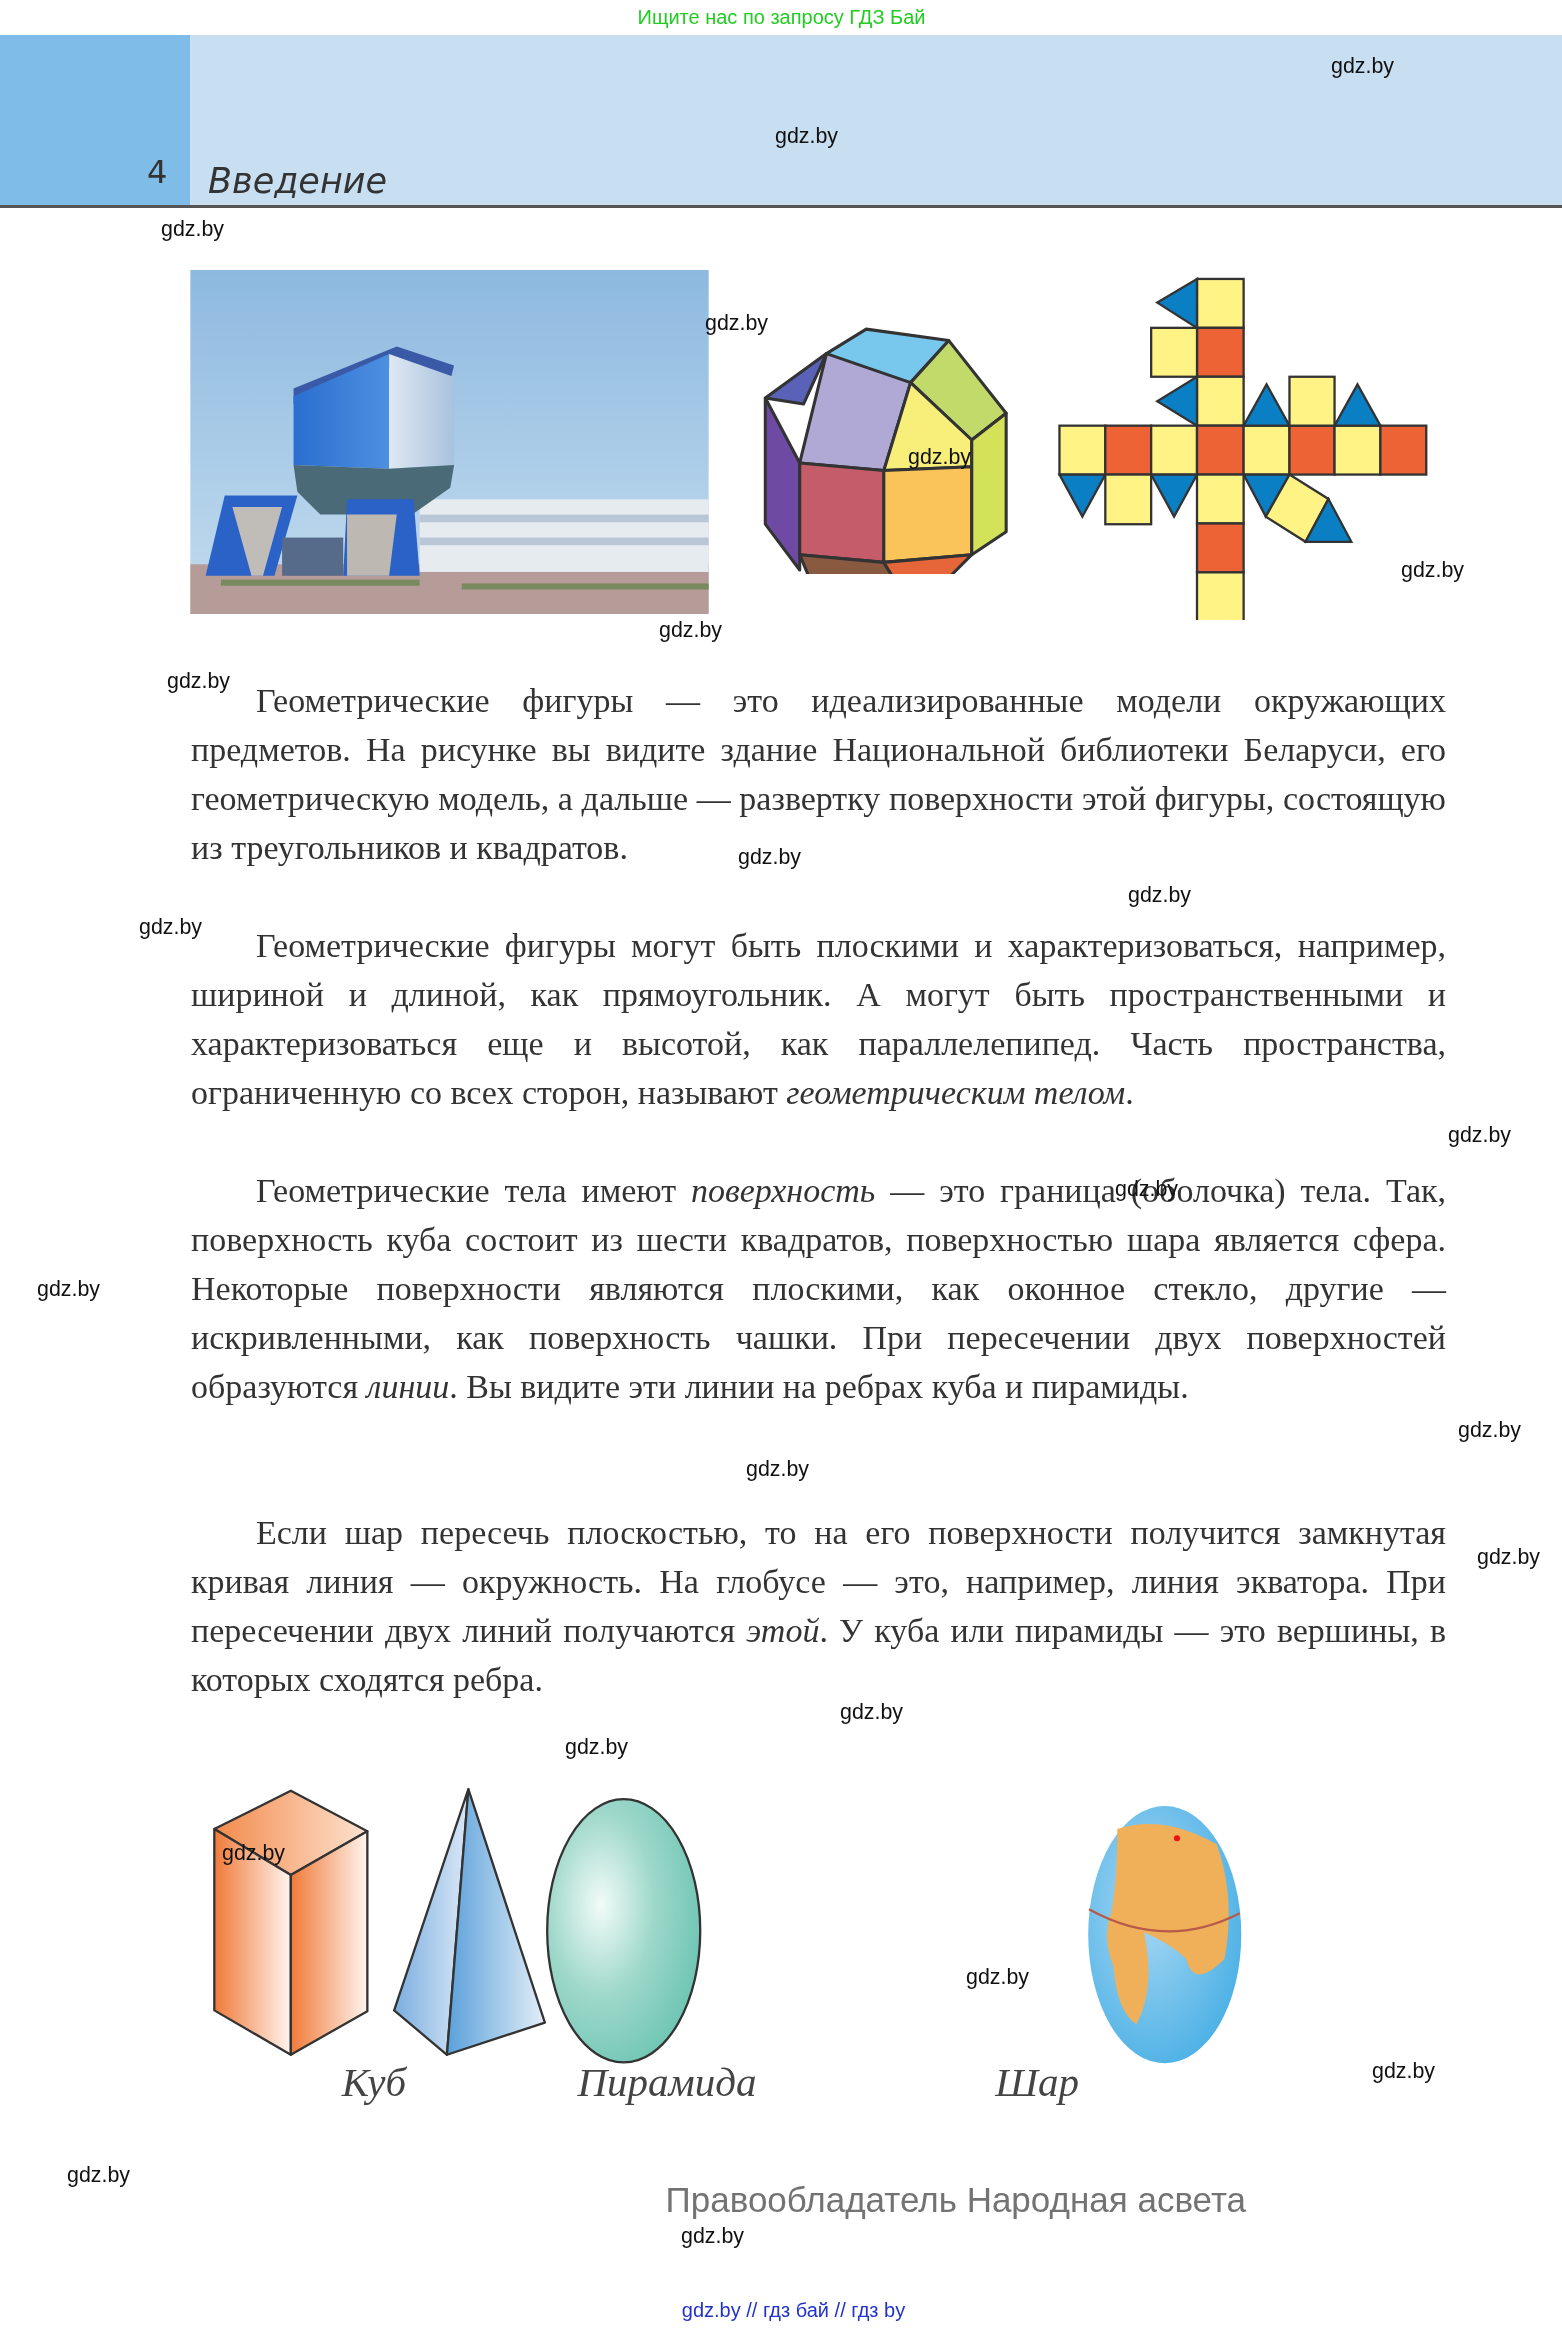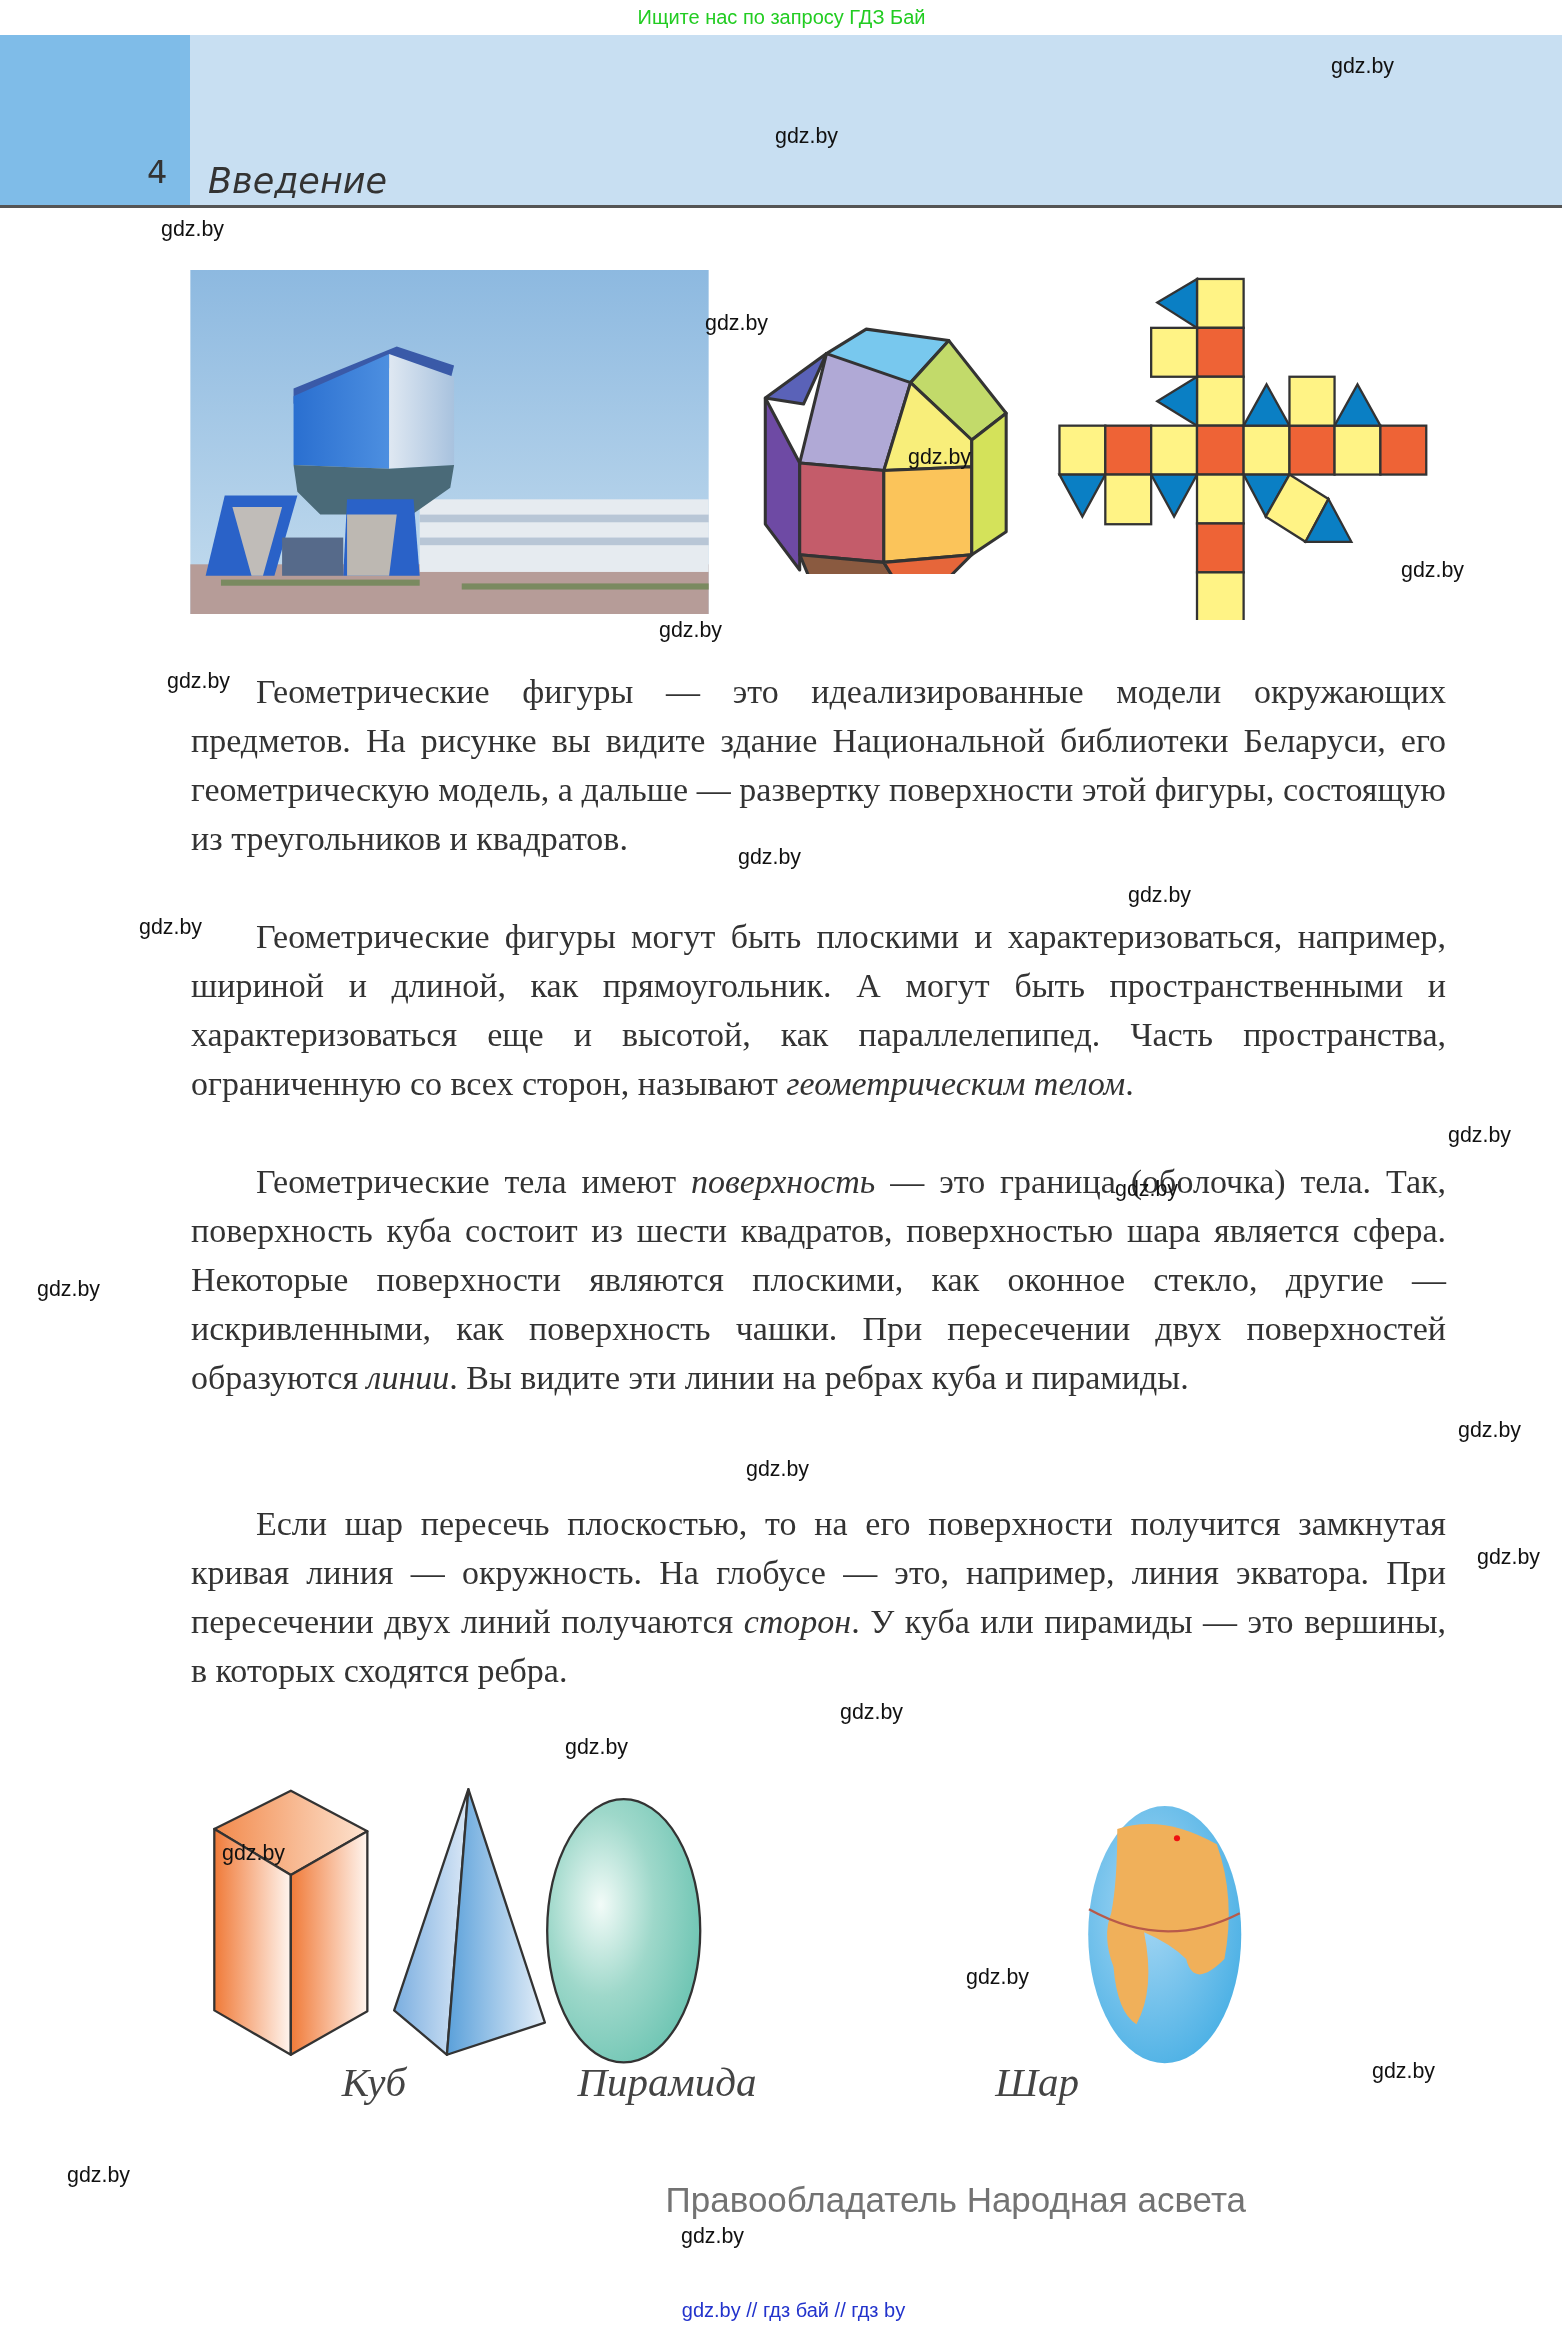--- a/index.html
+++ b/index.html
@@ -18,21 +18,21 @@
   .section-title { position: absolute; left: 208px; top: 161px; font-family: "DejaVu Sans", sans-serif;
     font-style: italic; font-size: 35px; color: #333333; }
 
   .wm { position: absolute; font-family: "Liberation Sans", sans-serif; font-size: 21.4px; color: #111111; white-space: nowrap; }
 
   .photo { position: absolute; left: 190px; top: 270px; width: 519px; height: 344px; overflow: hidden; }
   .poly { position: absolute; left: 750px; top: 306px; width: 260px; height: 268px; }
   .net { position: absolute; left: 1048px; top: 268px; width: 405px; height: 352px; }
 
   .text-block { position: absolute; left: 191px; width: 1255px; font-size: 34px; line-height: 49px;
-    text-align: justify; color: #333333; font-family: "Liberation Serif", serif; }
+    text-align: justify; color: #333333; font-family: "Liberation Serif", serif; margin-top: 9px; }
   .text-block p { text-indent: 65px; margin: 0; }
   .text-block em { font-style: italic; }
 
   .shapes { position: absolute; left: 199px; top: 1760px; width: 1255px; height: 337px; }
   .caption { position: absolute; top: 2058px; font-family: "Liberation Serif", serif; font-style: italic;
     font-size: 41px; color: #444444; text-align: center; width: 230px; }
 
   .copyright { position: absolute; left: 0; top: 2180px; width: 1246px; text-align: right;
     font-family: "Liberation Sans", sans-serif; font-size: 35px; color: #737373; }
   .footer-links { position: absolute; left: 12px; top: 2299px; width: 1563px; text-align: center;
@@ -145,21 +145,21 @@
 
 <div class="text-block" style="top: 912px;">
   <p><span>Геометрические фигуры могут быть плоскими и характеризоваться, например, шириной и длиной, как прямоугольник. А могут быть пространственными и характеризоваться еще и высотой, как параллелепипед. Часть пространства, ограниченную со всех сторон, называют </span><em>геометрическим телом</em><span>.</span></p>
 </div>
 
 <div class="text-block" style="top: 1157px;">
   <p><span>Геометрические тела имеют </span><em>поверхность</em><span> — это граница (оболочка) тела. Так, поверхность куба состоит из шести квадратов, поверхностью шара является сфера. Некоторые поверхности являются плоскими, как оконное стекло, другие — искривленными, как поверхность чашки. При пересечении двух поверхностей образуются </span><em>линии</em><span>. Вы видите эти линии на ребрах куба и пирамиды.</span></p>
 </div>
 
 <div class="text-block" style="top: 1499px;">
-  <p><span>Если шар пересечь плоскостью, то на его поверхности получится замкнутая кривая линия — окружность. На глобусе — это, например, линия экватора. При пересечении двух линий получаются </span><em>сторон</em><span>. У куба или пирамиды — это вершины, в которых сходятся ребра.</span></p>
+  <p><span>Если шар пересечь плоскостью, то на его поверхности получится замкнутая кривая линия — окружность. На глобусе — это, например, линия экватора. При пересечении двух линий получаются </span><em>этой</em><span>. У куба или пирамиды — это вершины, в которых сходятся ребра.</span></p>
 </div>
 
 <div class="shapes">
   <svg width="1255" height="337" viewBox="0 0 1640 440">
     <defs>
       <linearGradient id="cubeL" x1="0" y1="0" x2="1" y2="0">
         <stop offset="0" stop-color="#f07a38"></stop>
           <stop offset="1" stop-color="#fff5ef"></stop>
       </linearGradient>
       <linearGradient id="cubeT" x1="0" y1="0" x2="1" y2="0">

